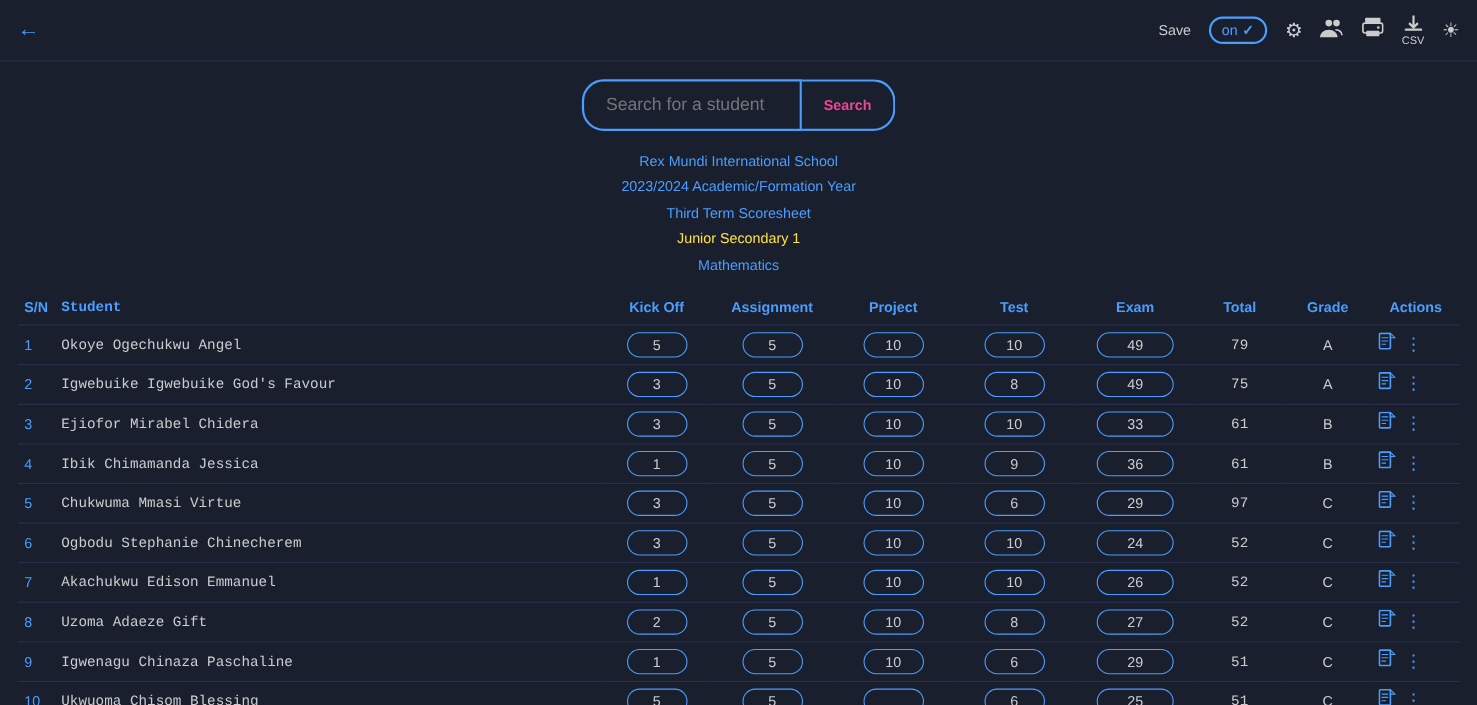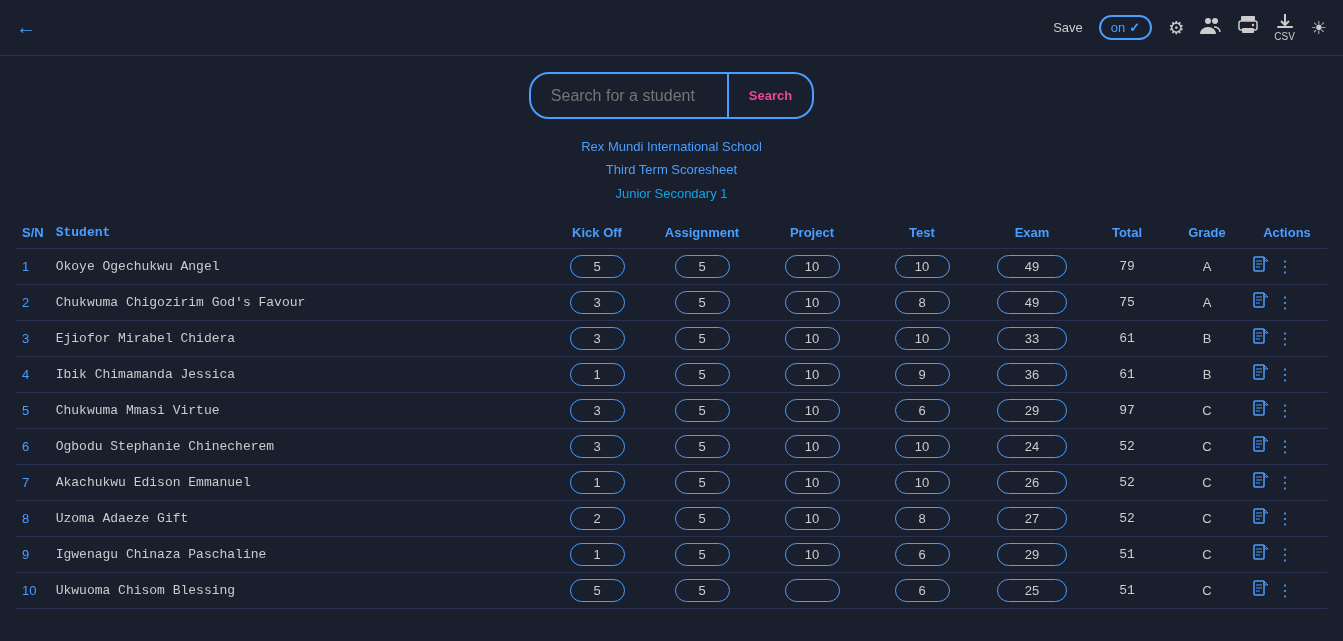--- a/index.html
+++ b/index.html
@@ -100,21 +100,21 @@
 
     
     .school-info {
       text-align: center;
       margin-bottom: 12px;
       line-height: 1.8;
     }
     .school-info .school-name { color: #4a9eff; font-size: 13px; }
     .school-info .school-year { color: #4a9eff; font-size: 13px; }
     .school-info .term { color: #4a9eff; font-size: 13px; }
-    .school-info .class { color: #0ea5e9; font-size: 13px; }
+    .school-info .class { color: #fde047; font-size: 13px; }
     .school-info .subject { color: #4a9eff; font-size: 13px; }
 
     
     .score-table {
       width: 100%;
       border-collapse: collapse;
     }
     .score-table th {
       color: #4a9eff;
       text-align: left;
@@ -228,22 +228,24 @@
 
 <div class="main-content">
 
   <div class="search-area">
     <input class="search-input" type="text" placeholder="Search for a student" style="">
     <button class="search-btn">Search</button>
   </div>
 
   <div class="school-info">
     <div class="school-name">Rex Mundi International School</div>
+    <div class="school-year">2023/2024 Academic/Formation Year</div>
     <div class="term">Third Term Scoresheet</div>
     <div class="class">Junior Secondary 1</div>
+    <div class="subject">Mathematics</div>
   </div>
 
   <table class="score-table">
     <thead>
       <tr>
         <th class="col-sn">S/N</th>
         <th class="col-student">Student</th>
         <th class="col-kickoff">Kick Off</th>
         <th class="col-assignment">Assignment</th>
         <th class="col-project">Project</th>
@@ -283,21 +285,21 @@
             <path d="M3 5h6M3 8h6M3 11h4" stroke="#4a9eff" stroke-width="1"></path>
             <polygon points="11,1 15,5 11,5" fill="none" stroke="#4a9eff" stroke-width="1"></polygon>
           </svg>
         </span>
         <span class="more-icon">⋮</span>
       </div>
     </td>
   </tr>
         <tr>
     <td class="col-sn" style="color:#4a9eff">2</td>
-    <td class="col-student student-name">Chukwuma Chigozirim God's Favour</td>
+    <td class="col-student student-name">Igwebuike Igwebuike God's Favour</td>
     <td class="col-kickoff" style="text-align:center">
       <input class="score-input" value="3" type="text" style="">
     </td>
     <td class="col-assignment" style="text-align:center">
       <input class="score-input" value="5" type="text" style="">
     </td>
     <td class="col-project" style="text-align:center">
       <input class="score-input" value="10" type="text" style="">
     </td>
     <td class="col-test" style="text-align:center">

